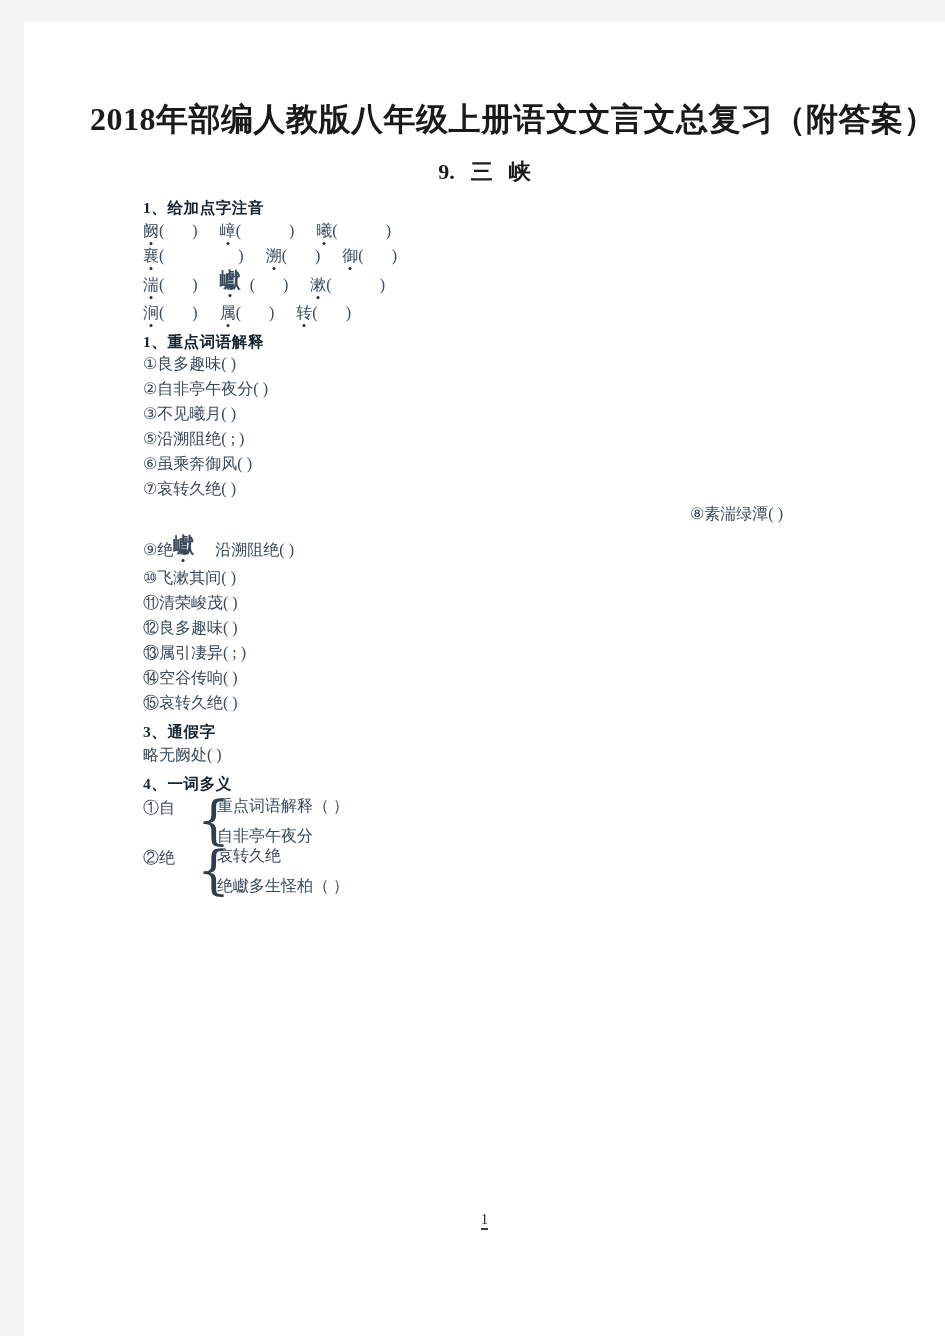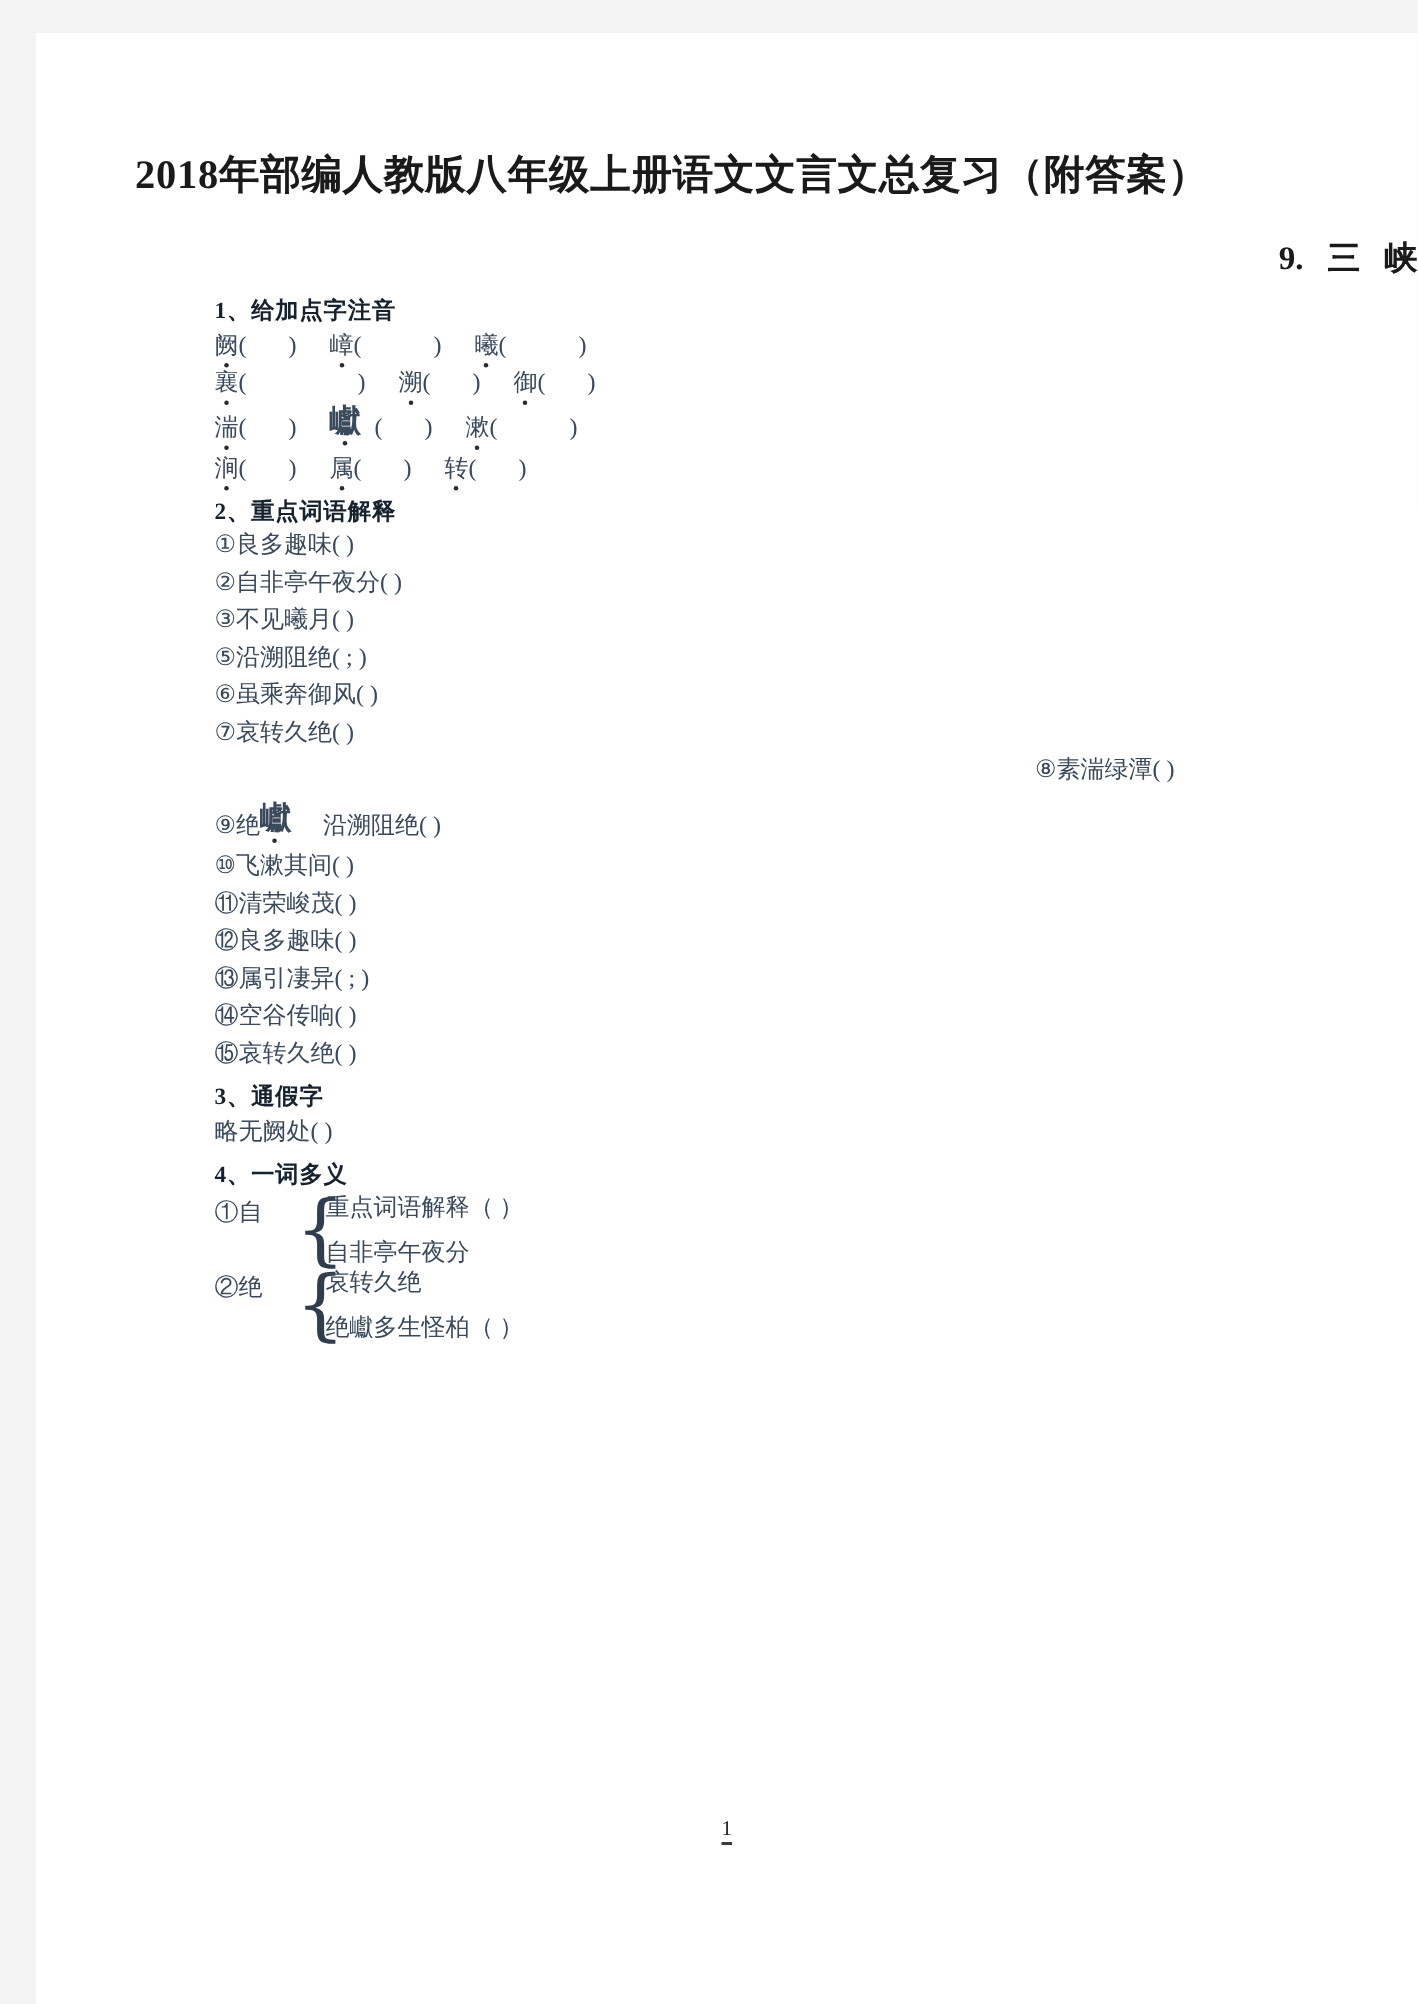--- a/index.html
+++ b/index.html
@@ -19,32 +19,32 @@
     top: 22px;
     width: 921px;
     height: 1314px;
     background: #ffffff;
   }
   .doc-title {
     position: absolute;
     left: 66px;
     top: 76px;
     width: 800px;
-    font-size: 27px;
+    font-size: 32px;
     font-weight: bold;
     color: #1a1a1a;
     letter-spacing: 0.5px;
     white-space: nowrap;
   }
   .doc-subtitle {
     position: absolute;
     left: 0px;
     top: 135px;
     width: 921px;
-    text-align: right;
+    text-align: center;
     font-size: 22px;
     font-weight: bold;
     color: #1a1a1a;
   }
   .doc-subtitle .sp { display: inline-block; width: 16px; }
 
   .body-area {
     position: absolute;
     left: 119px;
     top: 178px;
@@ -174,21 +174,21 @@
     </div>
 
     <div class="line" style="margin-bottom:11px;">
       <span class="dot">湍</span>(<span class="blank-s"></span>)<span class="gap-m"></span><span class="dot bigchar">巘</span><span class="gap-s"></span>(<span class="blank-s"></span>)<span class="gap-m"></span><span class="dot">漱</span>(<span class="blank-m"></span>)
     </div>
 
     <div class="line tight">
       <span class="dot">涧</span>(<span class="blank-s"></span>)<span class="gap-m"></span><span class="dot">属</span>(<span class="blank-s"></span>)<span class="gap-m"></span><span class="dot">转</span>(<span class="blank-s"></span>)
     </div>
 
-    <div class="sec-head s2">2、重点词语解释</div>
+    <div class="sec-head s2">1、重点词语解释</div>
 
     <div class="line tight">
       <span class="circnum">①</span><span>良多趣味</span><span>(                )</span>
     </div>
     <div class="line tight">
       <span class="circnum">②</span><span>自非亭午夜分</span><span>(            )</span>
     </div>
     <div class="line tight">
       <span class="circnum">③</span><span>不见曦月</span><span>(               )</span>
     </div>

